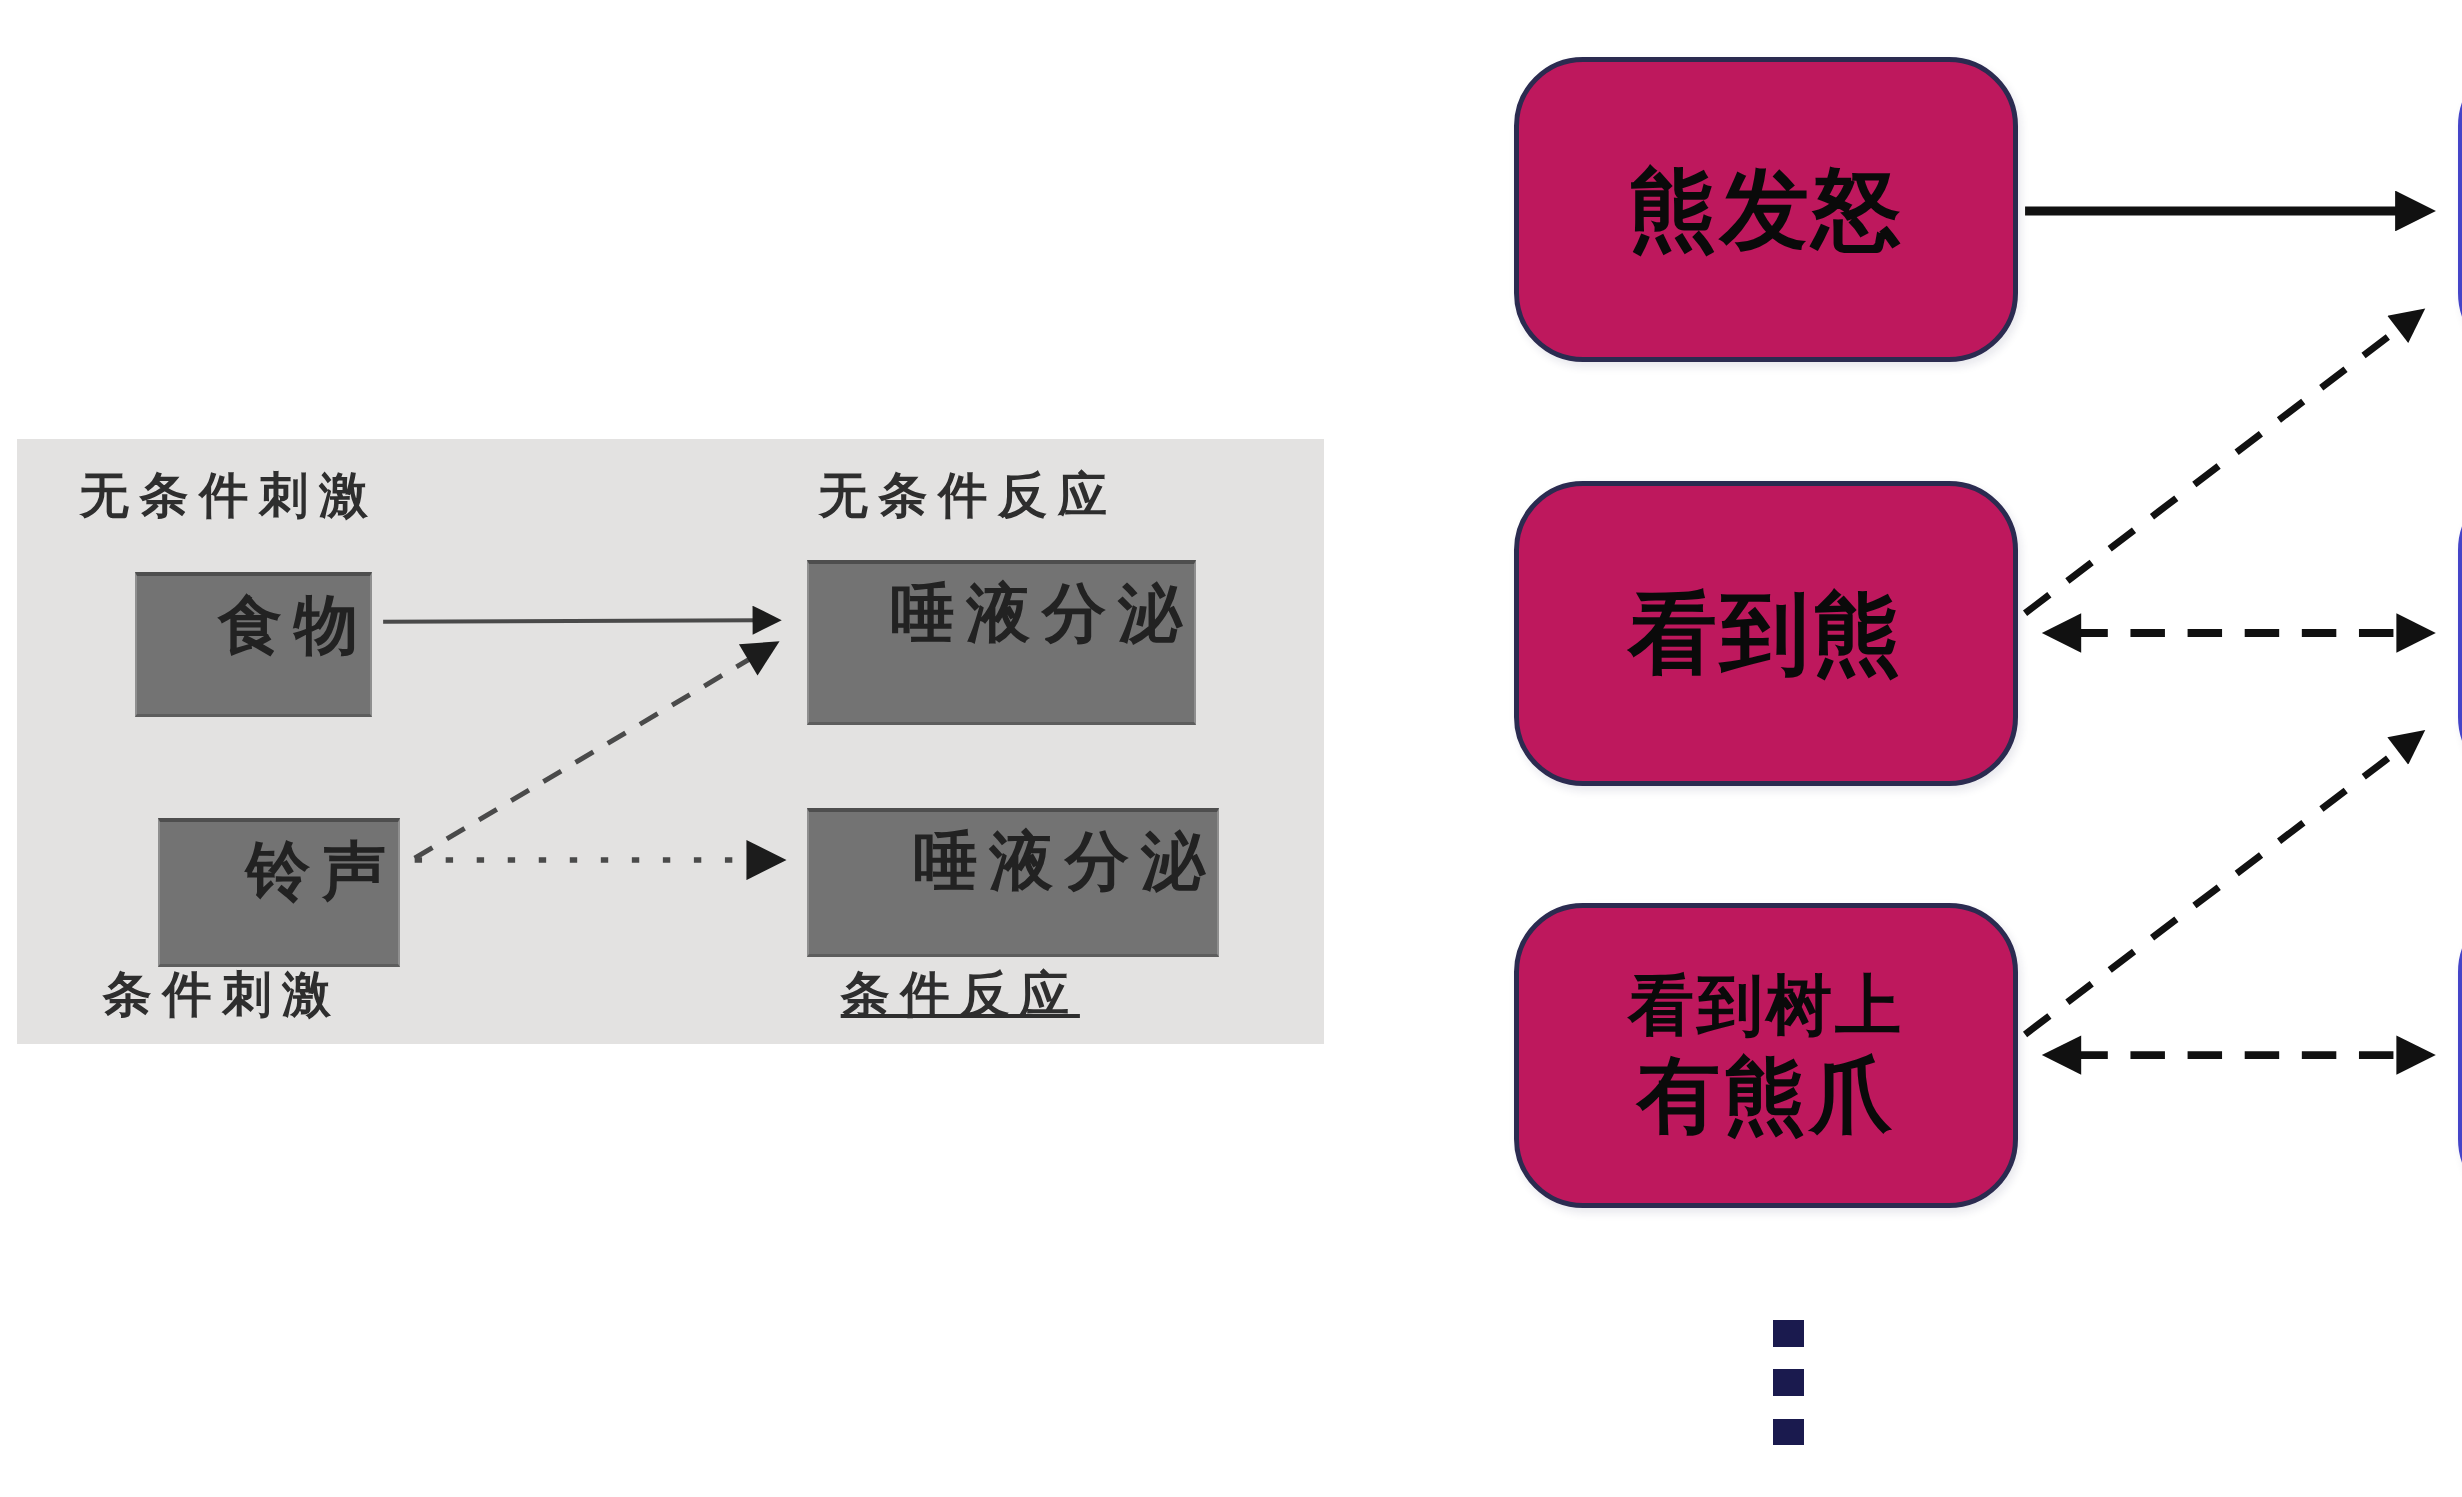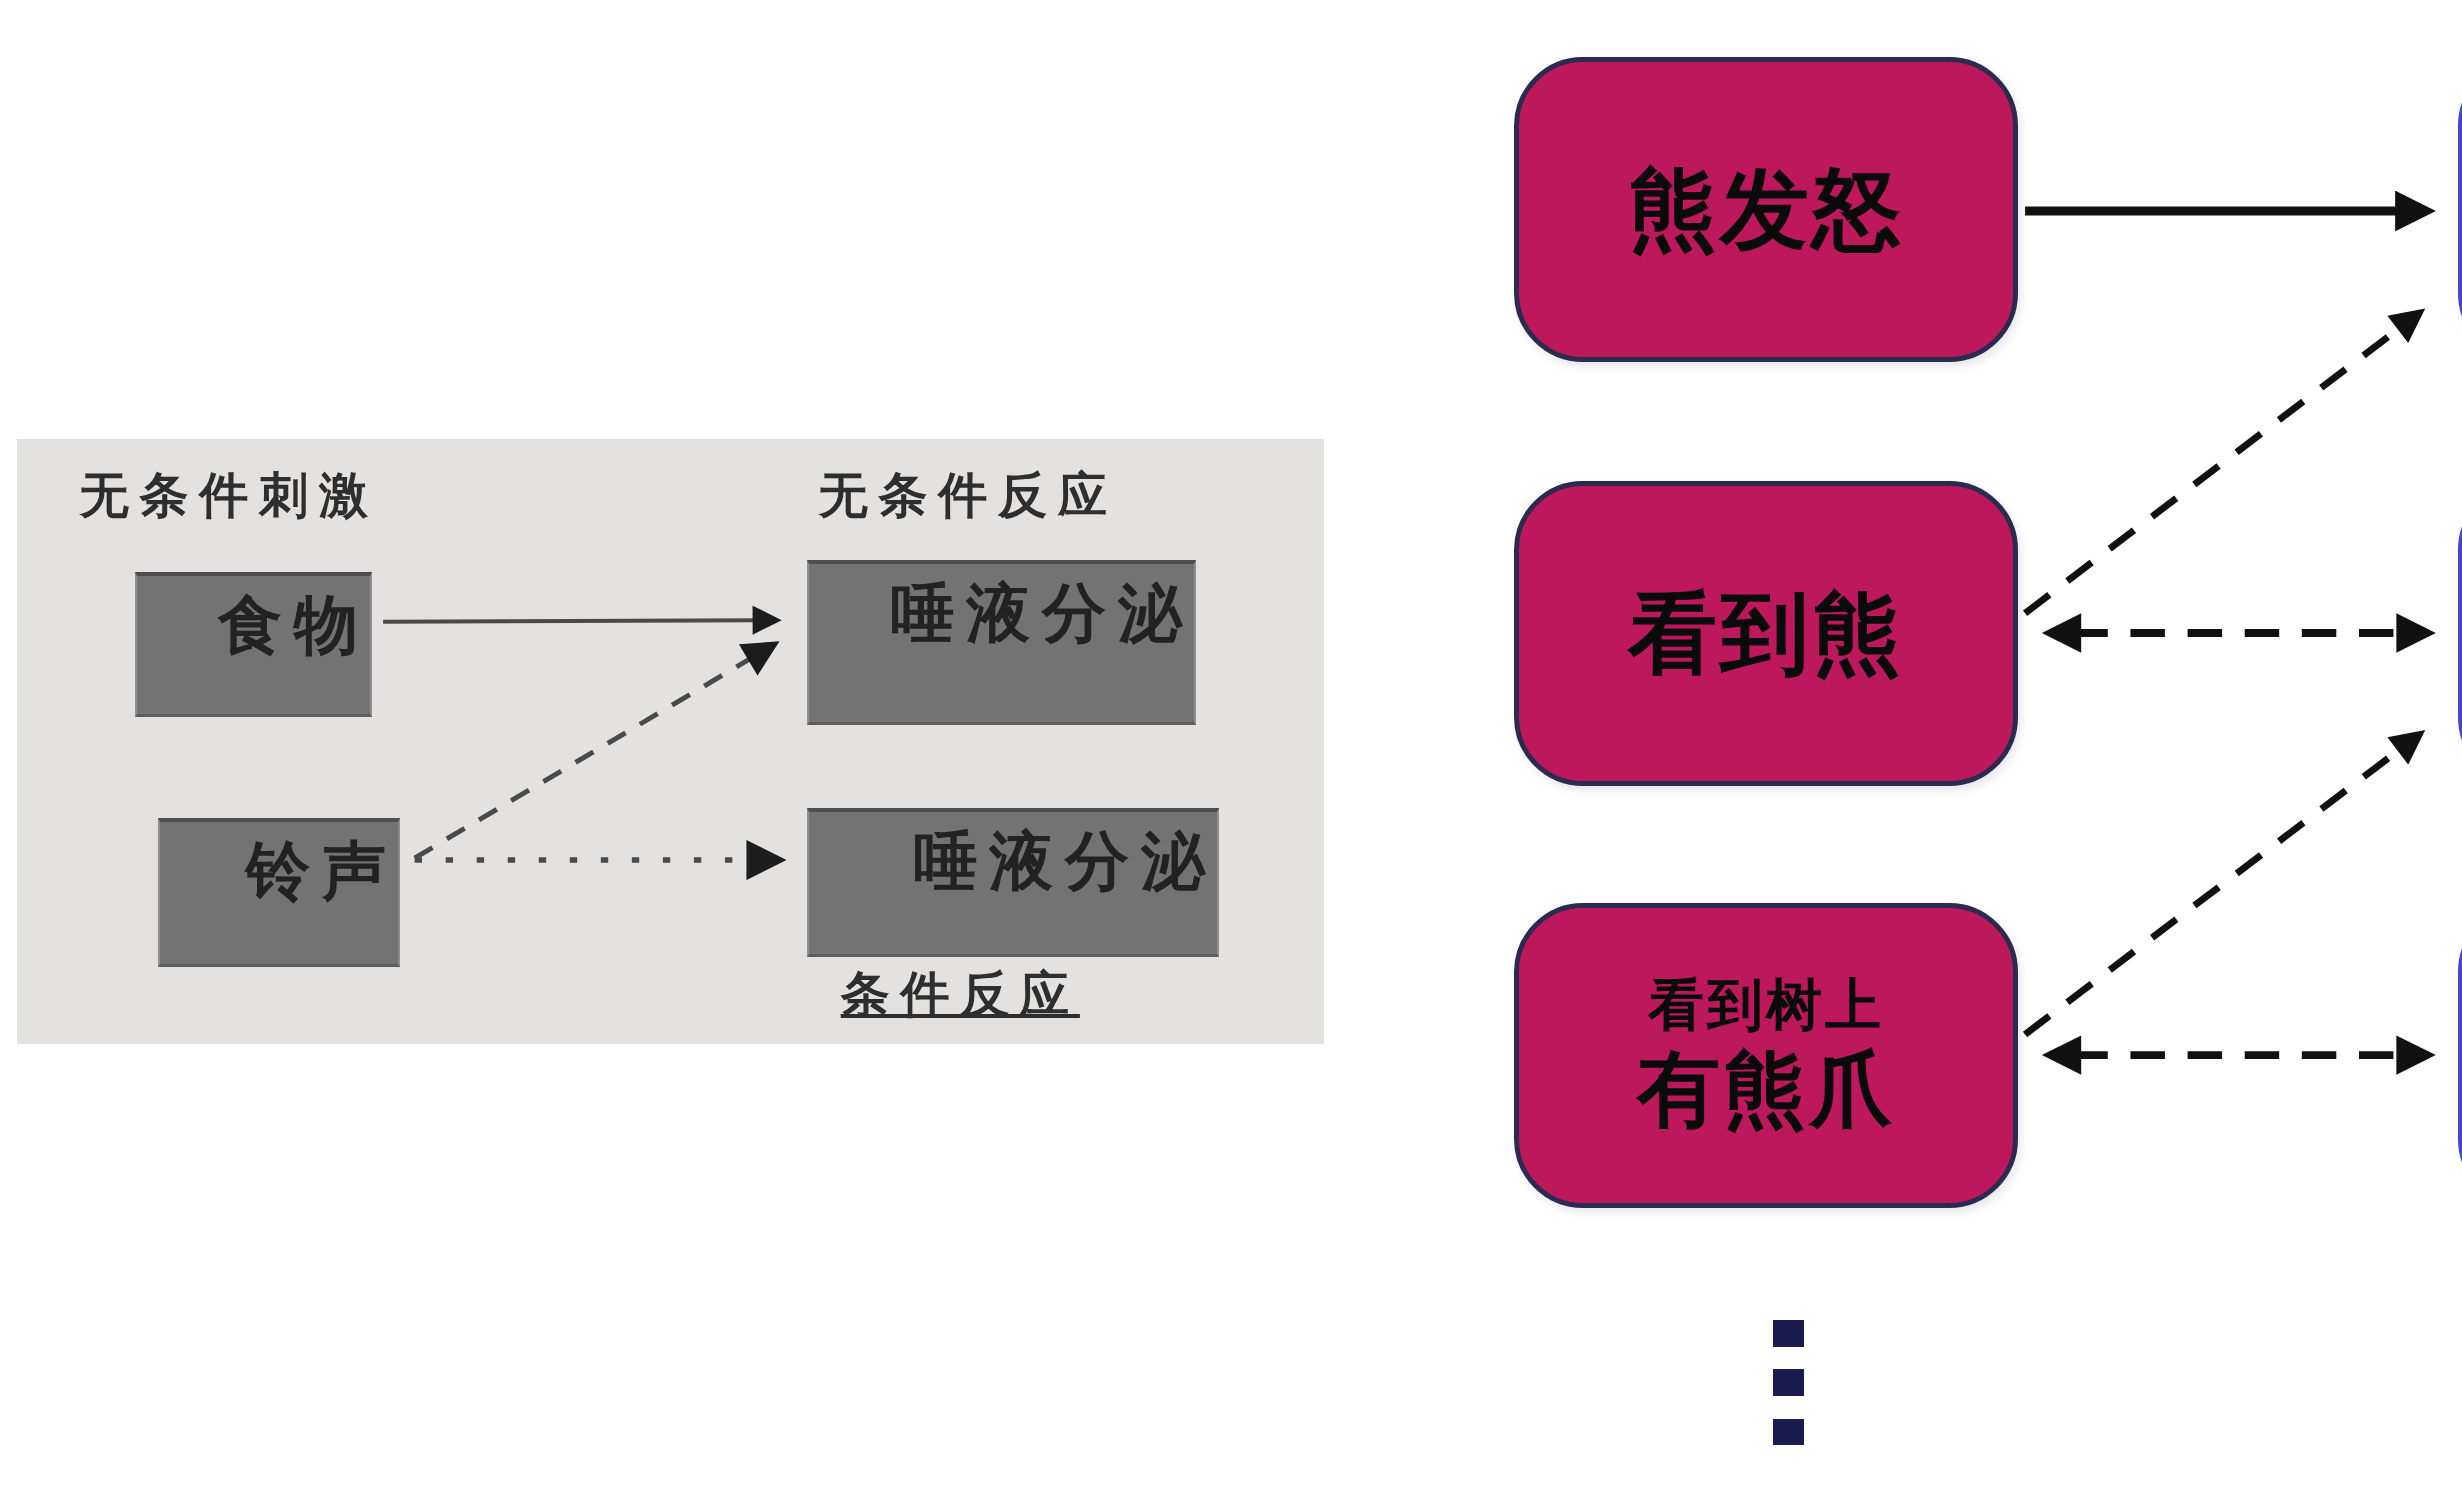--- a/index.html
+++ b/index.html
@@ -59,20 +59,21 @@
   #wires{position:absolute;left:0;top:0;width:3306px;height:1498px;pointer-events:none;}
 </style>
 </head>
 <body>
 
 <div id="canvas">
 
   <div id="pavlov-panel">
     <div class="pv-label" style="left:63px;top:23.6px;">无条件刺激</div>
     <div class="pv-label" style="left:802px;top:23.6px;">无条件反应</div>
+    <div class="pv-label" style="left:86px;top:523px;">条件刺激</div>
     <div class="pv-label" style="left:824px;top:523px;text-decoration:underline;">条件反应</div>
 
     <div class="pv-box" style="left:118px;top:105px;width:237px;height:145px;">
       <span class="pv-box-text">食物</span>
     </div>
     <div class="pv-box" style="left:790px;top:93px;width:389px;height:165px;">
       <span class="pv-box-text">唾液分泌</span>
     </div>
     <div class="pv-box" style="left:141px;top:351px;width:242px;height:149px;">
       <span class="pv-box-text">铃声</span>
@@ -90,21 +91,21 @@
   </div>
 
   <div class="td-box state" style="left:1514px;top:481px;">
     <span class="td-text">看到熊</span>
   </div>
   <div class="td-box value" style="left:2458px;top:481px;">
     
   </div>
 
   <div class="td-box state" style="left:1514px;top:903px;">
-    <span class="td-text" style="font-size:56px;">看到树上</span>
+    <span class="td-text" style="font-size:66px;">看到树上</span>
     <span class="td-text" style="font-size:83px;">有熊爪</span>
   </div>
   <div class="td-box value" style="left:2458px;top:903px;">
     
   </div>
 
   <div class="dot-col left" style="left:1773px;top:1320px;">
     <div class="dot"></div>
     <div class="dot"></div>
     <div class="dot"></div>

